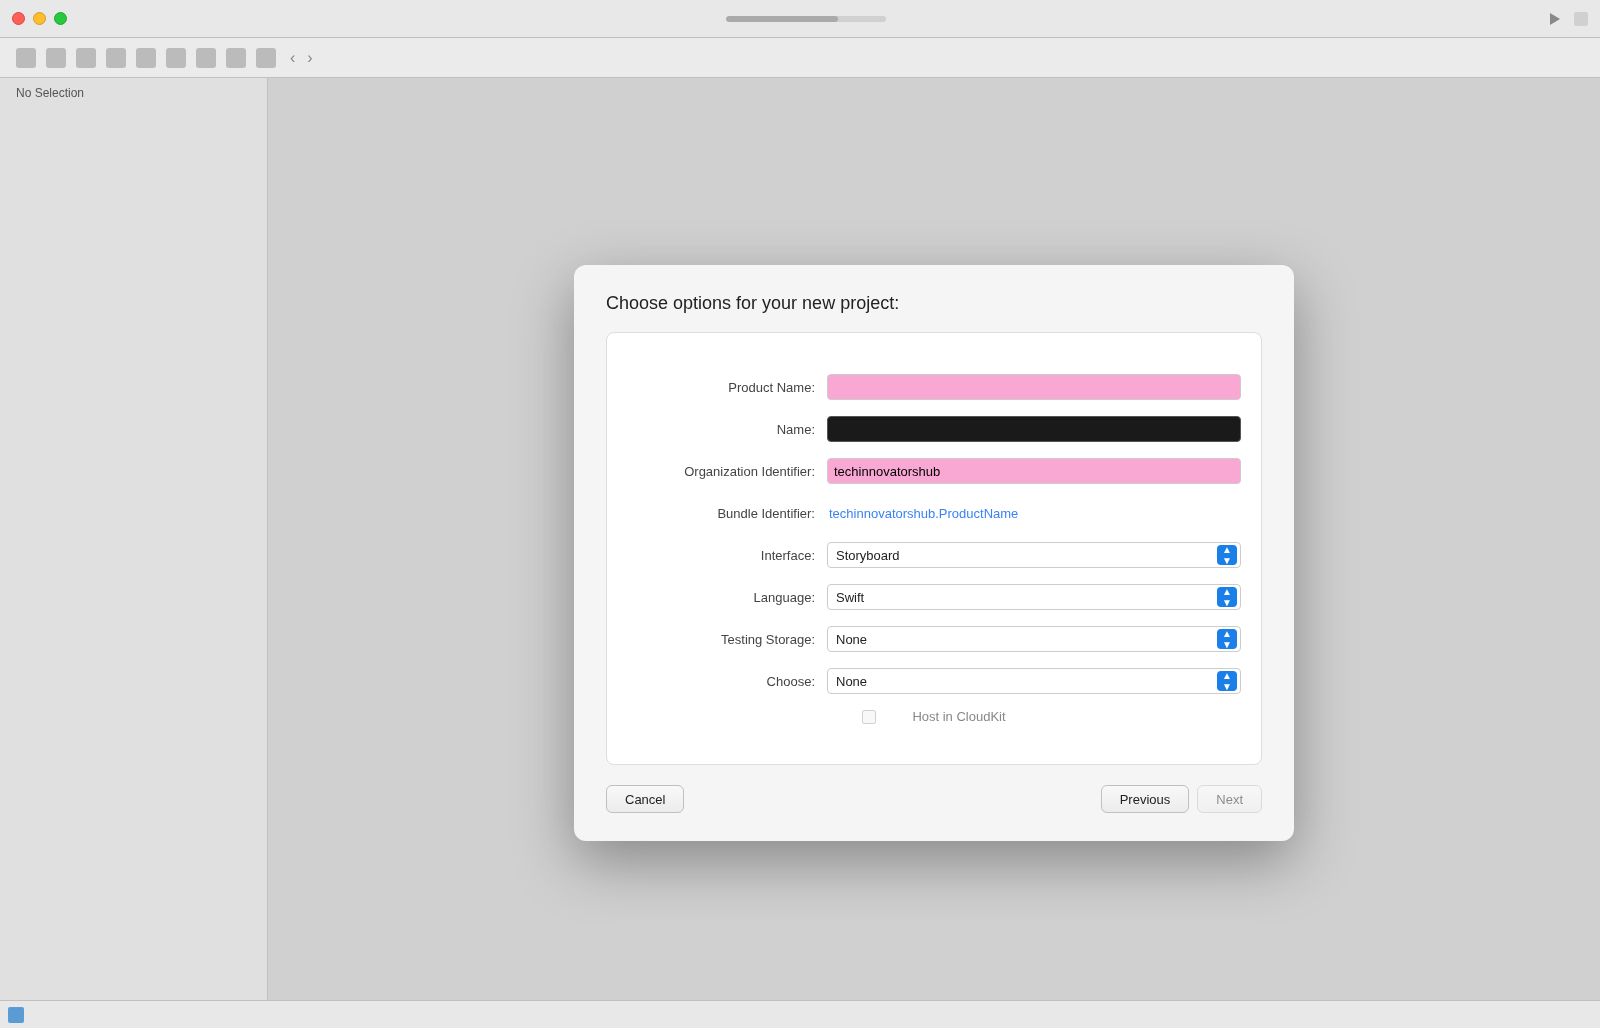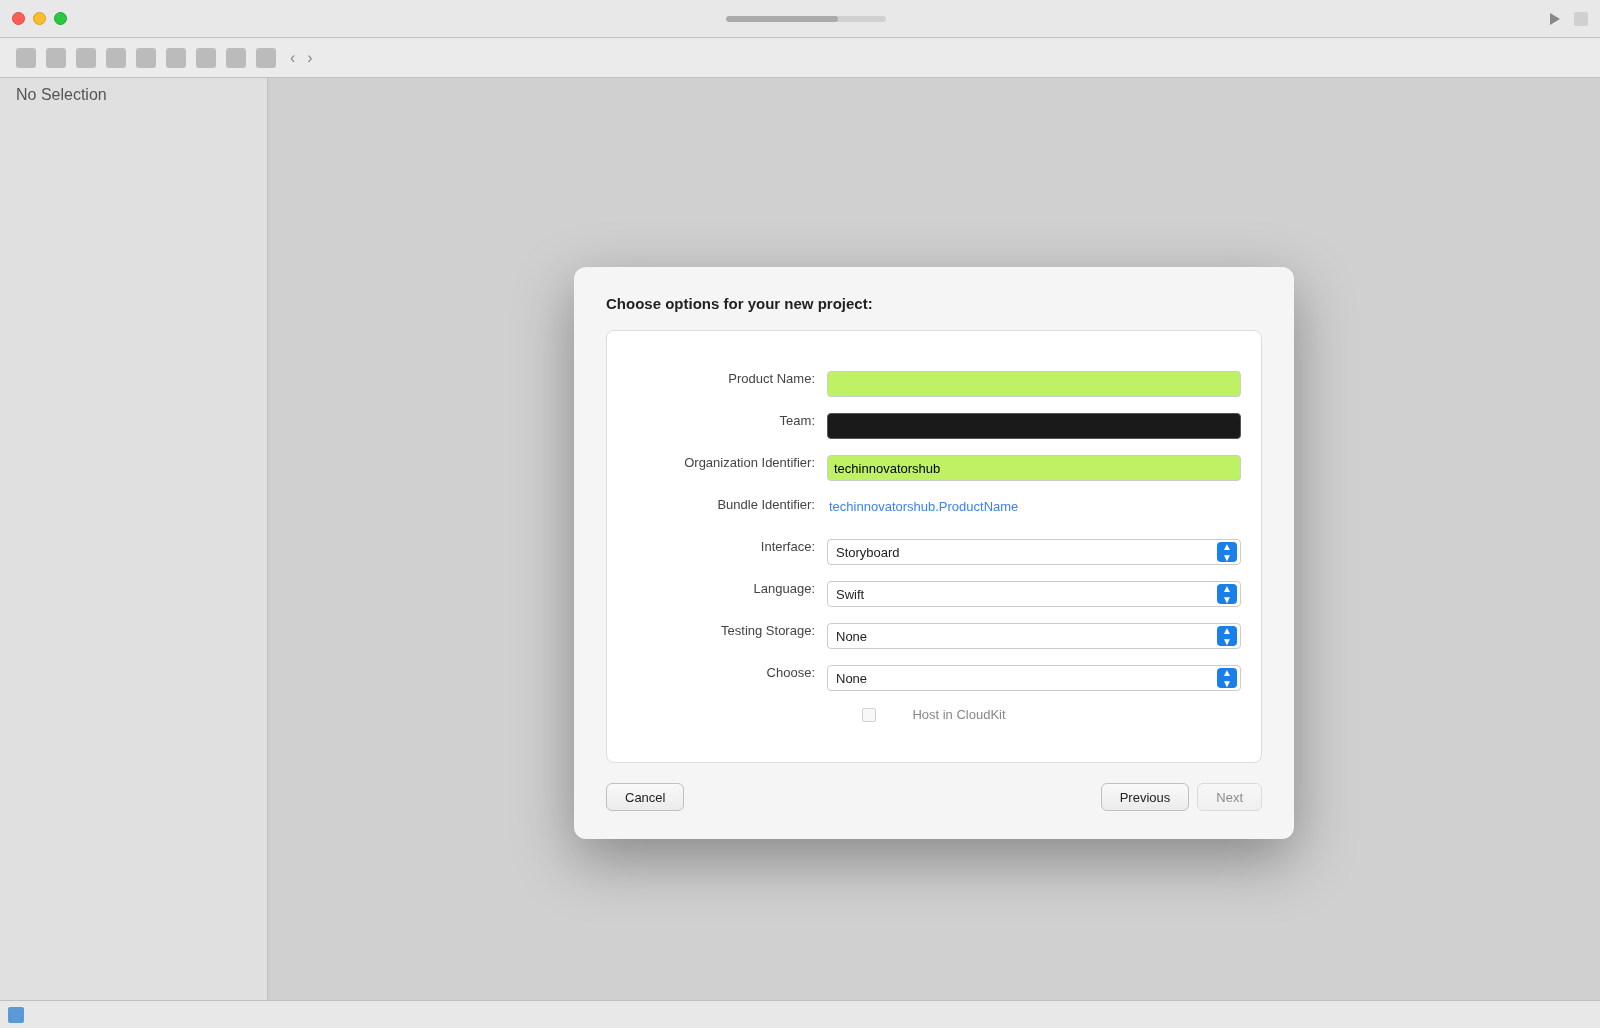--- a/index.html
+++ b/index.html
@@ -109,21 +109,21 @@
     .sidebar {
       position: absolute;
       top: 78px; left: 0;
       width: 268px;
       bottom: 0;
       background: #e0e0e0;
       border-right: 1px solid #c0c0c0;
     }
     .no-selection {
       padding: 8px 16px;
-      font-size: 16px;
+      font-size: 12px;
       color: #555;
     }
 
     
     .main-content {
       position: absolute;
       top: 78px; left: 268px; right: 0; bottom: 0;
       background: #d0d0d0;
       display: flex;
       align-items: center;
@@ -139,35 +139,35 @@
       justify-content: center;
     }
     .modal {
       background: #f5f5f5;
       border-radius: 12px;
       box-shadow: 0 20px 60px rgba(0,0,0,0.35);
       width: 720px;
       padding: 28px 32px 28px 32px;
     }
     .modal-title {
-      font-size: 15px;
-      font-weight: 700;
+      font-size: 18px;
+      font-weight: 400;
       color: #222;
       margin-bottom: 18px;
     }
     .modal-form-area {
       background: white;
       border-radius: 8px;
       border: 1px solid #ddd;
       padding: 40px 20px 40px 20px;
       margin-bottom: 20px;
     }
     .form-row {
       display: flex;
-      align-items: flex-start;
+      align-items: center;
       margin-bottom: 14px;
       min-height: 28px;
     }
     .form-label {
       text-align: right;
       width: 200px;
       min-width: 200px;
       font-size: 13px;
       color: #444;
       padding-right: 12px;
@@ -176,21 +176,21 @@
       flex: 1;
     }
     .text-input {
       width: 100%;
       height: 26px;
       border: 1px solid #ccc;
       border-radius: 4px;
       padding: 0 6px;
       font-size: 13px;
       outline: none;
-      background: #bef264;
+      background: #f9a8d4;
     }
     .team-select-blocked {
       width: 100%;
       height: 26px;
       background: #1a1a1a;
       border-radius: 4px;
       border: 1px solid #555;
     }
     .static-text-muted {
       font-size: 13px;
@@ -344,21 +344,21 @@
       <div class="modal-form-area">
 
         <div class="form-row">
           <div class="form-label">Product Name:</div>
           <div class="form-field">
             <input type="text" class="text-input" value="" style="">
           </div>
         </div>
 
         <div class="form-row">
-          <div class="form-label">Team:</div>
+          <div class="form-label">Name:</div>
           <div class="form-field">
             <div class="team-select-blocked"></div>
           </div>
         </div>
 
         <div class="form-row">
           <div class="form-label">Organization Identifier:</div>
           <div class="form-field">
             <input type="text" class="text-input" value="techinnovatorshub" style="">
           </div>

